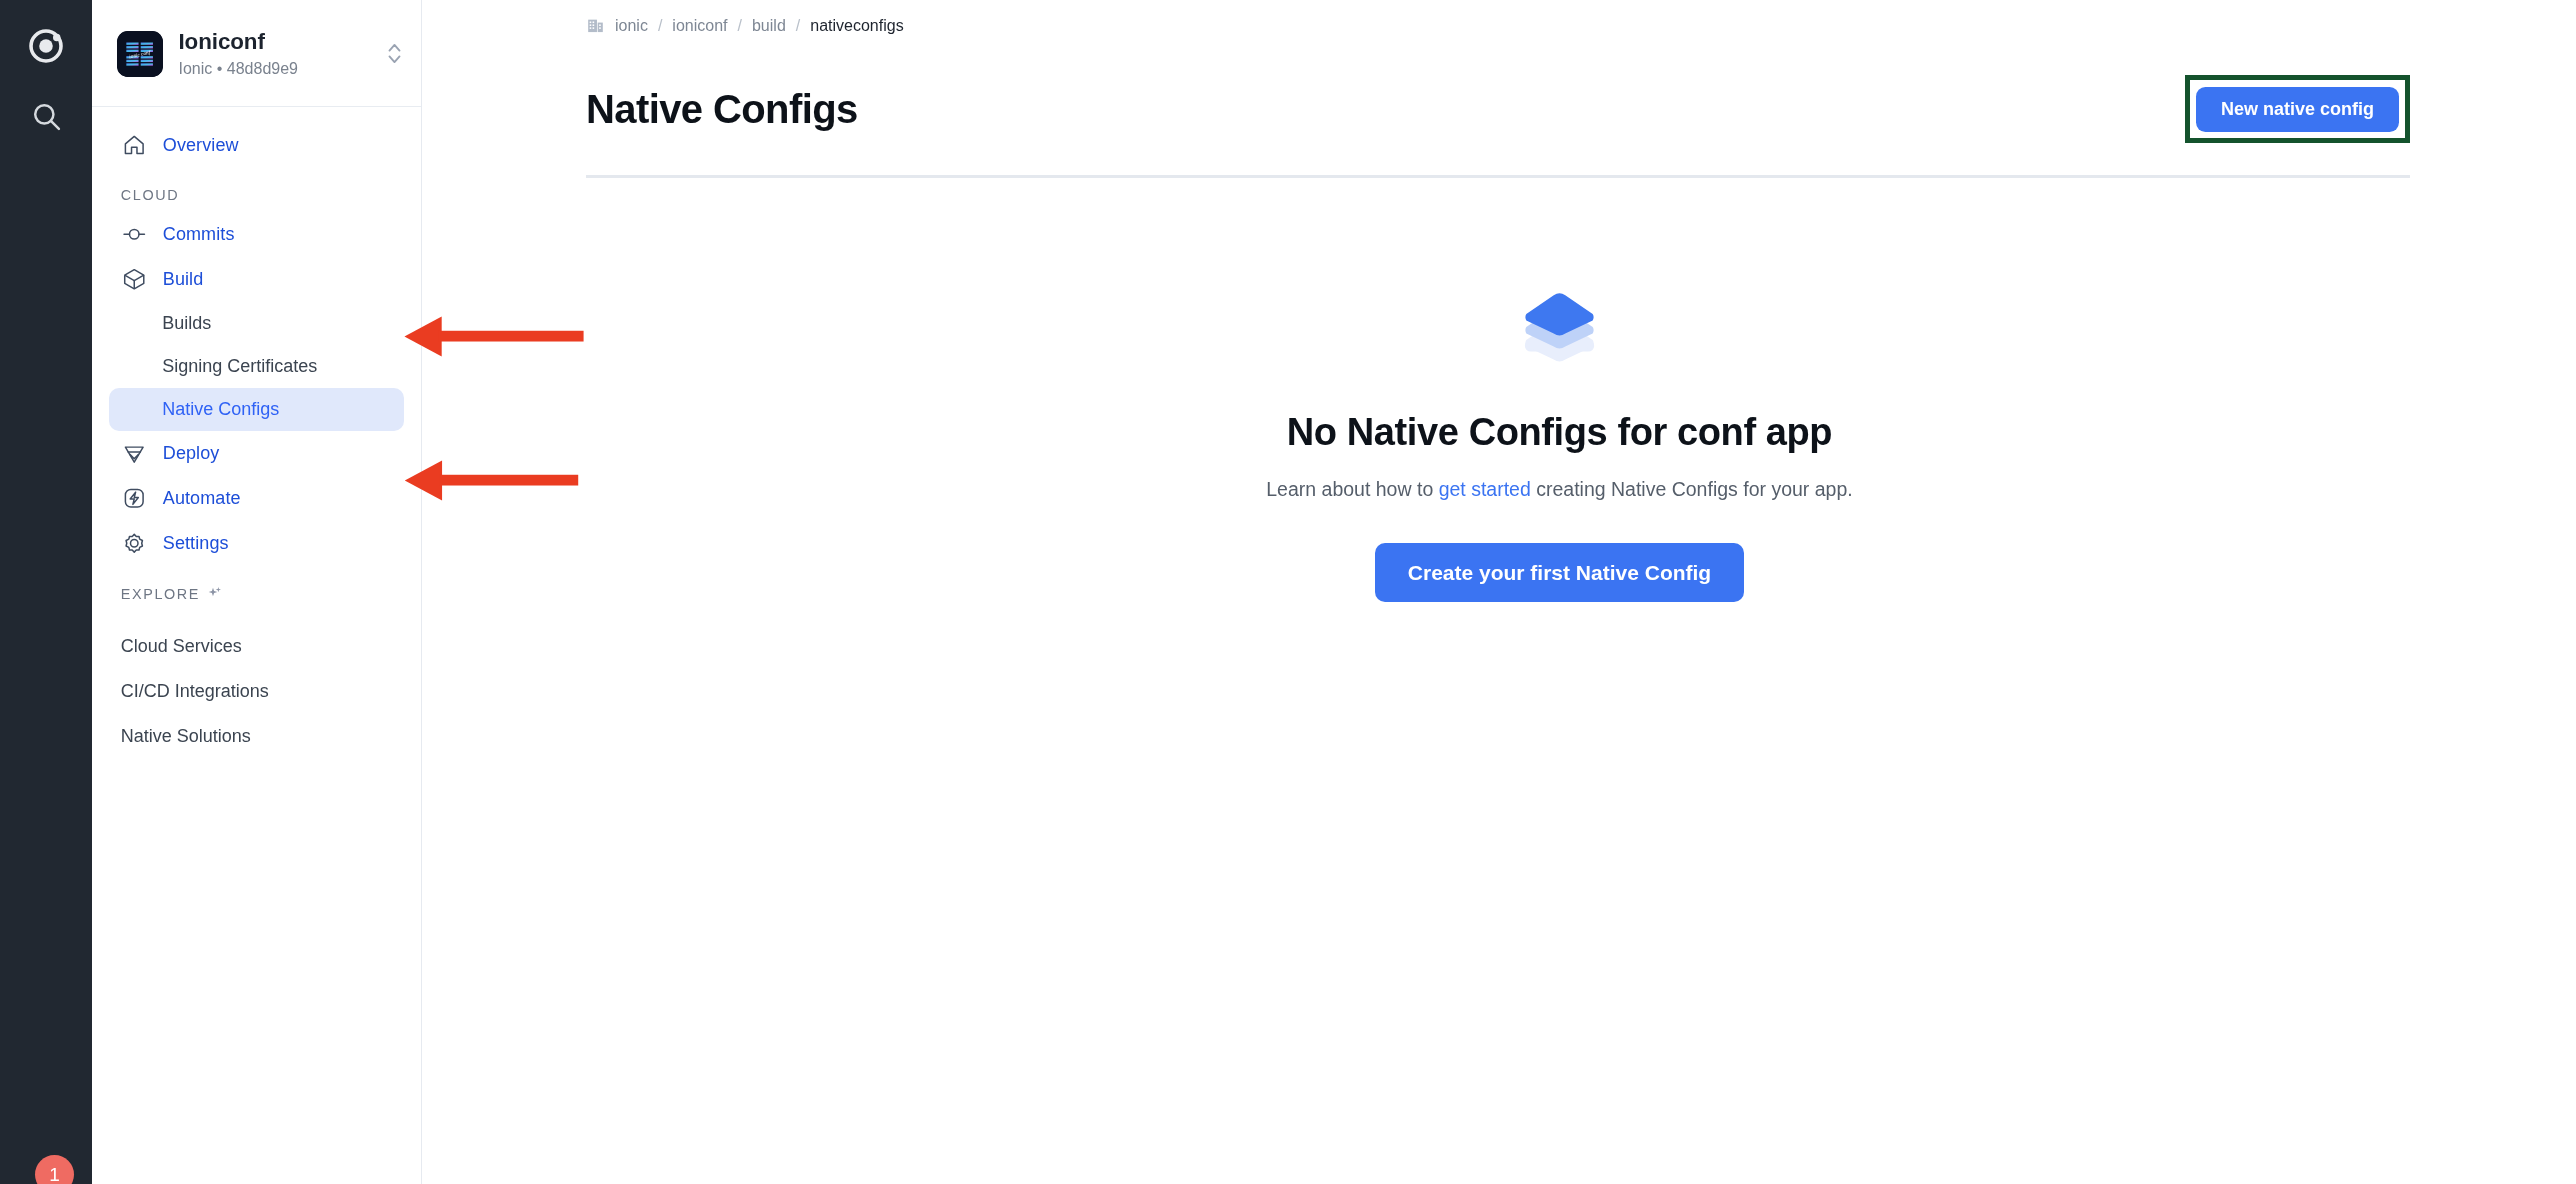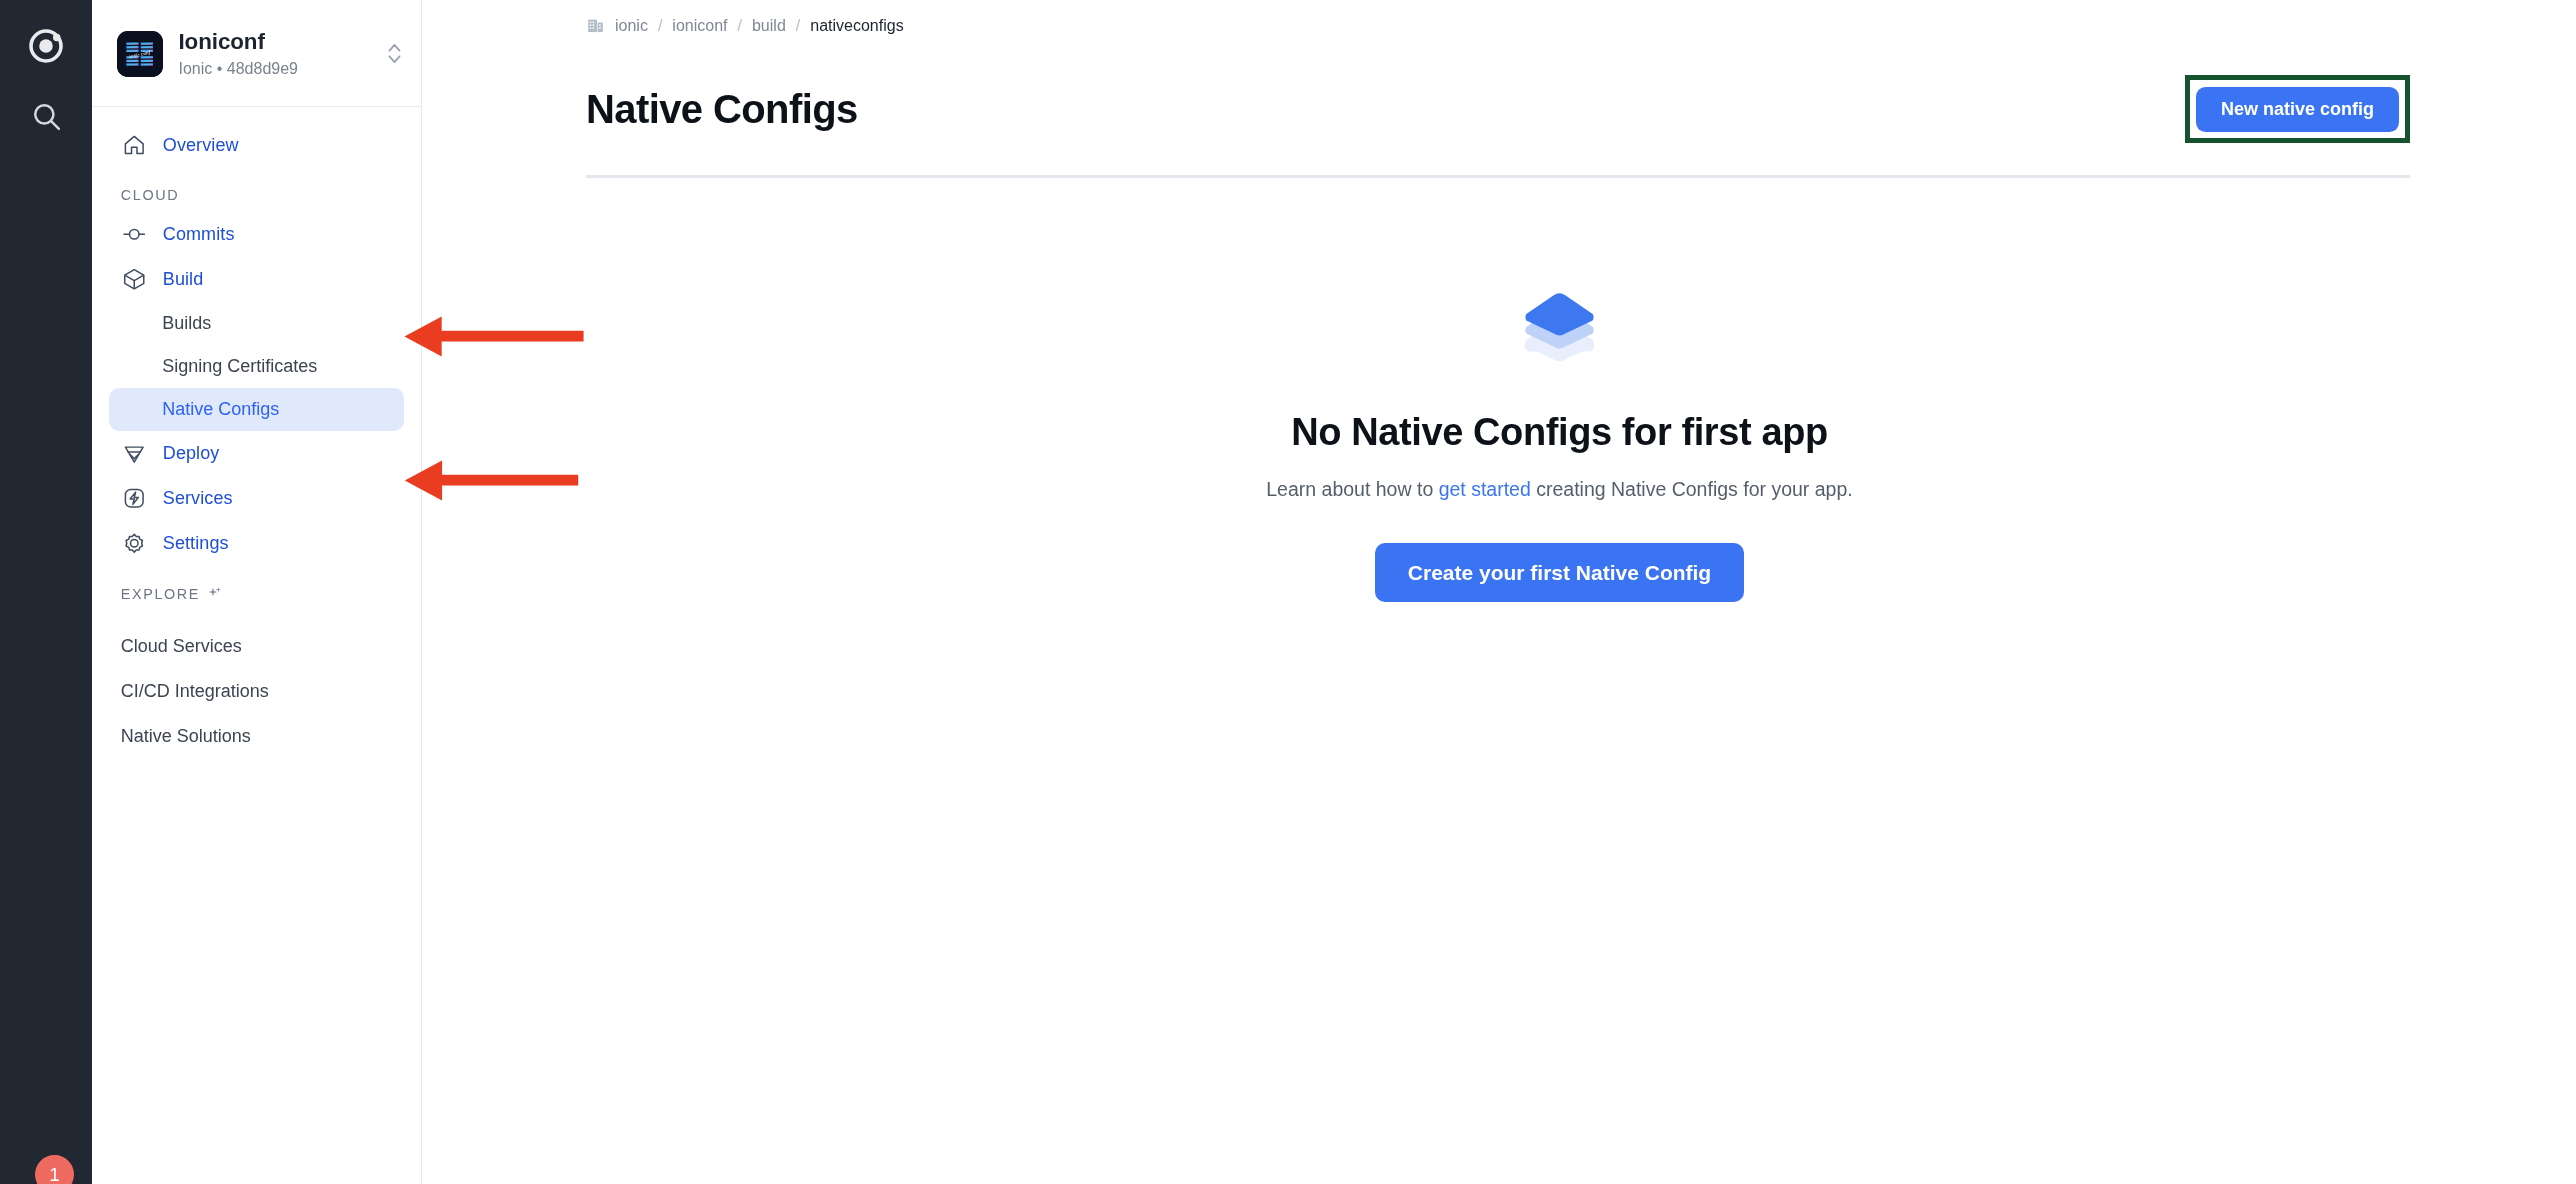--- a/index.html
+++ b/index.html
@@ -293,21 +293,21 @@
         <span class="lbl">Deploy</span>
       </div>
 
       <div class="nav-item">
         <span class="ico">
           <svg viewBox="0 0 36 36" width="24.5" height="24.5">
             <rect x="5" y="5" width="26" height="26" rx="8" fill="none" stroke="#3f4c60" stroke-width="2.2"></rect>
             <path d="M20 9 L12 19 H18 L16 27 L24 17 H18 Z" fill="none" stroke="#3f4c60" stroke-width="2.2" stroke-linejoin="round"></path>
           </svg>
         </span>
-        <span class="lbl">Services</span>
+        <span class="lbl">Automate</span>
       </div>
 
 
       <div class="nav-item">
         <span class="ico">
           <svg viewBox="0 0 36 36" width="24.5" height="24.5">
             <path d="M18 5 L21 8 H25 L26 12 L30 14 L29 18 L30 22 L26 24 L25 28 H21 L18 31 L15 28 H11 L10 24 L6 22 L7 18 L6 14 L10 12 L11 8 H15 Z" fill="none" stroke="#3f4c60" stroke-width="2.2" stroke-linejoin="round"></path>
             <circle cx="18" cy="18" r="5.5" fill="none" stroke="#3f4c60" stroke-width="2.2"></circle>
           </svg>
         </span>
@@ -377,21 +377,21 @@
     <div class="empty">
       <div class="empty-icon">
         <svg viewBox="0 0 140 112" width="101" height="81">
           <path d="M70 62 L24 84 a9 9 0 0 1 0 -9 L62 57 a14 14 0 0 1 16 0 L116 75 a9 9 0 0 1 0 9 Z" fill="#e8eefc"></path>
           <rect x="22" y="72" width="96" height="16" rx="8" fill="#e8eefc"></rect>
           <path d="M24 72 L62 46 a14 14 0 0 1 16 0 L116 72 a9 9 0 0 1 0 9 L78 99 a14 14 0 0 1 -16 0 L24 81 a9 9 0 0 1 0 -9 Z" fill="#e8eefc"></path>
           <path d="M24 54 L62 28 a14 14 0 0 1 16 0 L116 54 a9 9 0 0 1 0 9 L78 81 a14 14 0 0 1 -16 0 L24 63 a9 9 0 0 1 0 -9 Z" fill="#bed2f8"></path>
           <path d="M24 36 L62 10 a14 14 0 0 1 16 0 L116 36 a9 9 0 0 1 0 9 L78 63 a14 14 0 0 1 -16 0 L24 45 a9 9 0 0 1 0 -9 Z" fill="#3e78f0"></path>
         </svg>
       </div>
-      <div class="empty-title">No Native Configs for first app</div>
+      <div class="empty-title">No Native Configs for conf app</div>
       <div class="empty-sub">
         <span>Learn about how to </span><a>get started</a><span> creating Native Configs for your app.</span>
       </div>
       <button class="btn-cta">Create your first Native Config</button>
     </div>
   </div>
 
   <svg class="arrow" id="arrow-build" width="180" height="43" viewBox="0 0 250 60">
     <polygon points="0,30 52,2 52,58" fill="#ea3c21"></polygon>
     <rect x="48" y="22" width="202" height="15" fill="#ea3c21"></rect>

